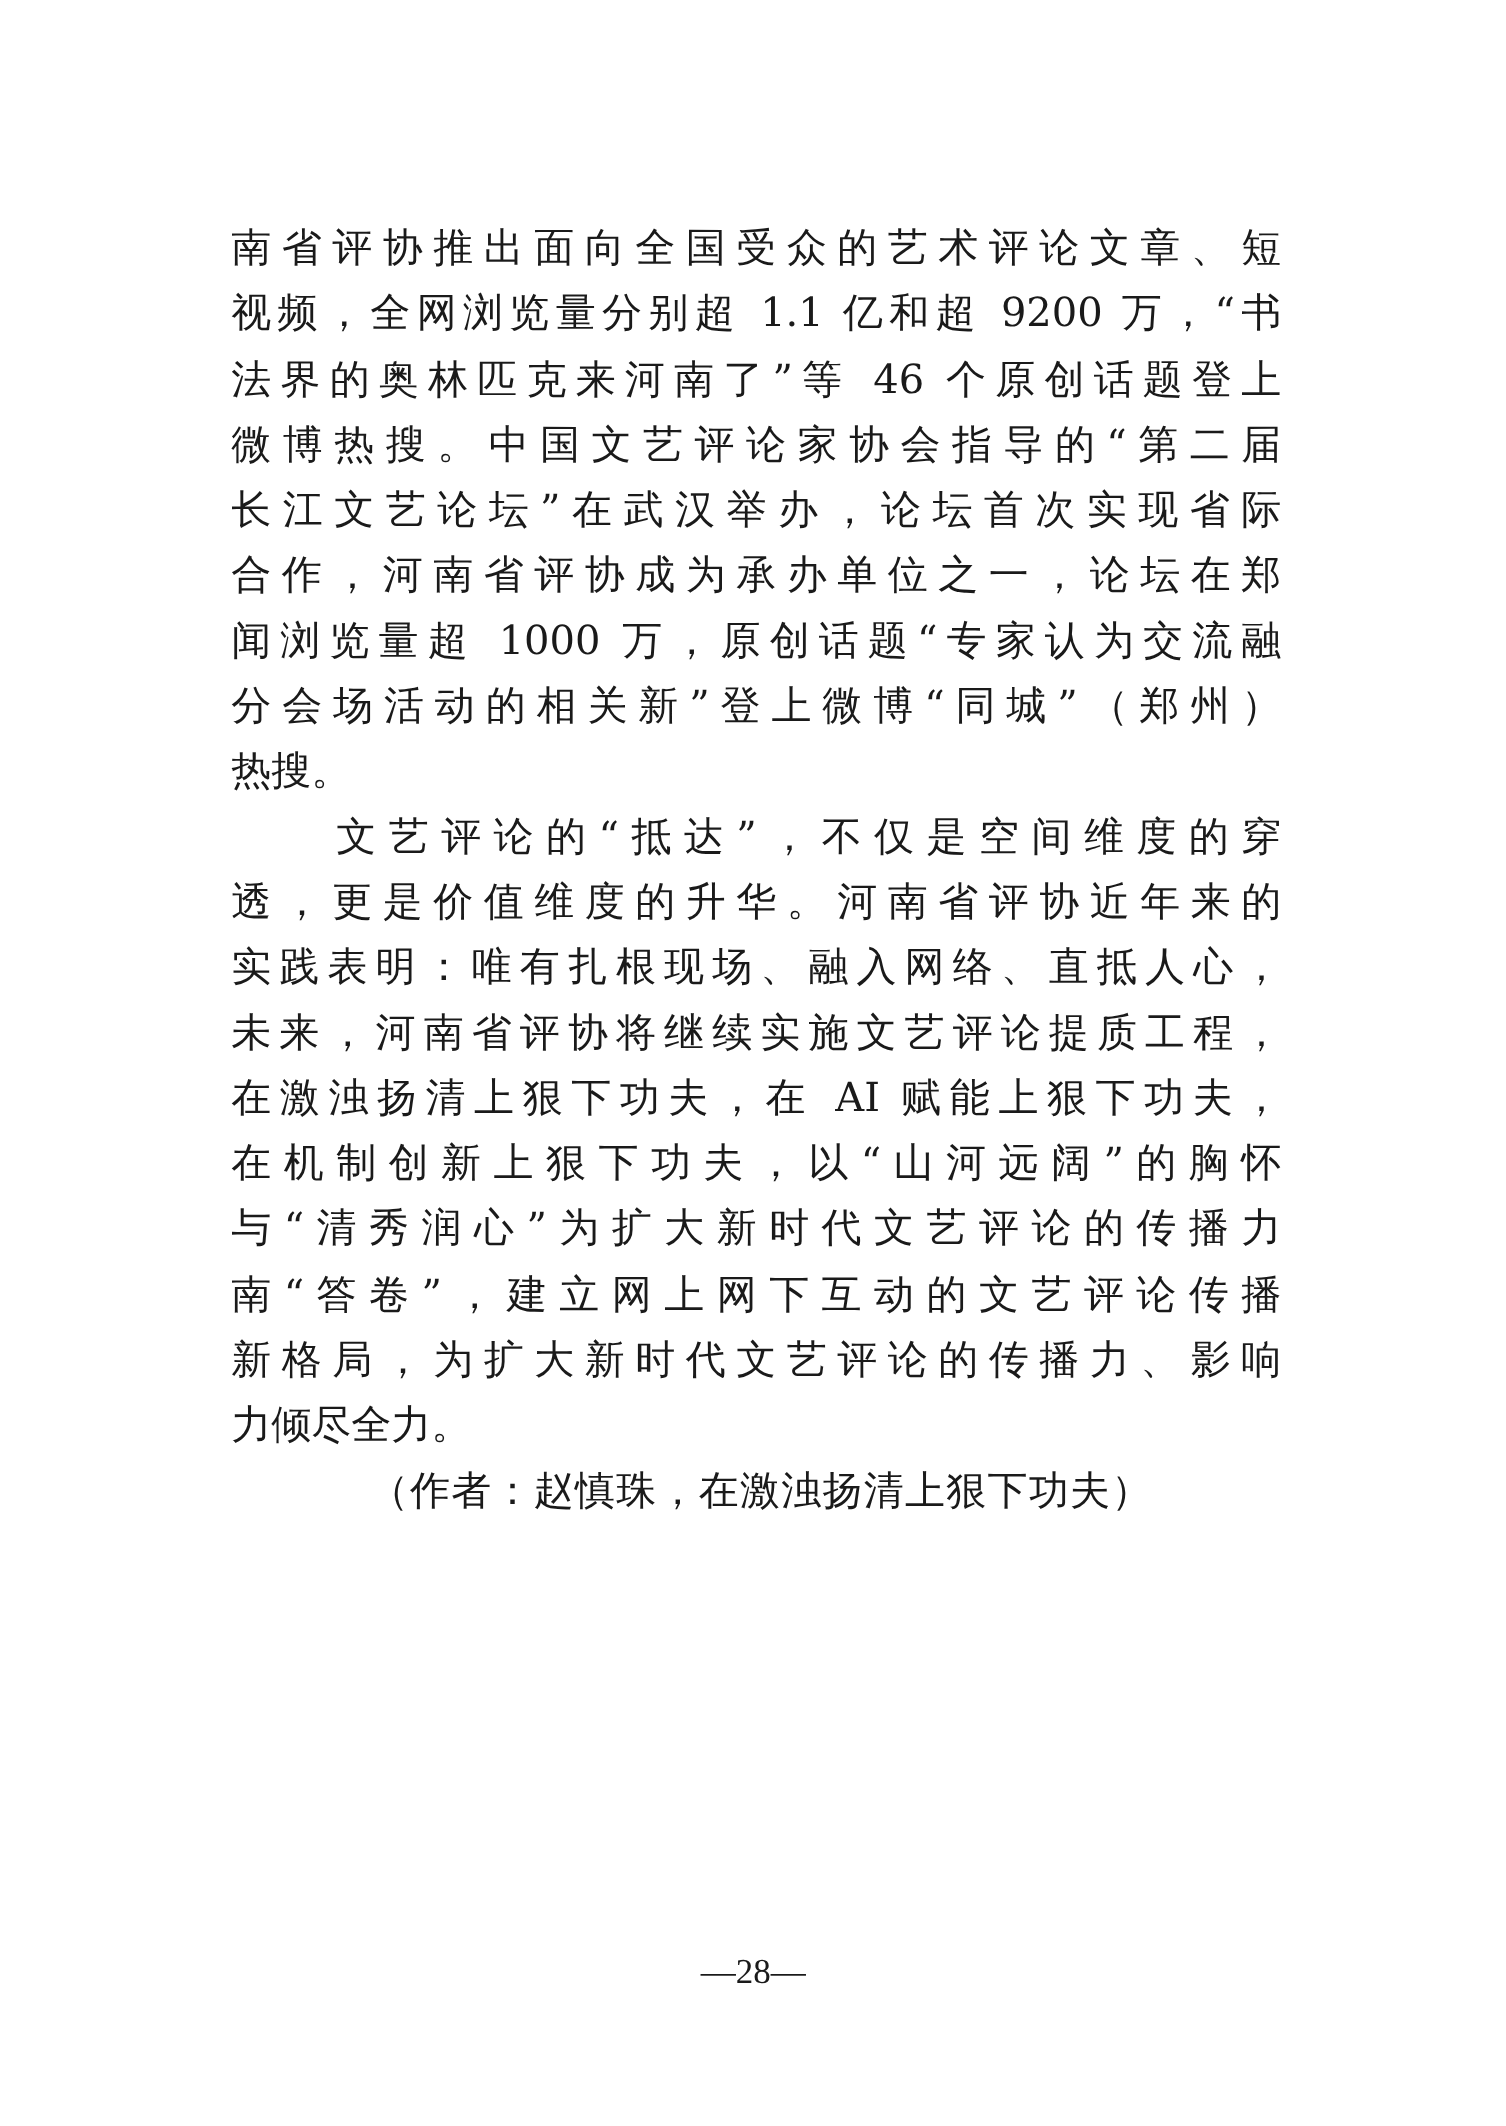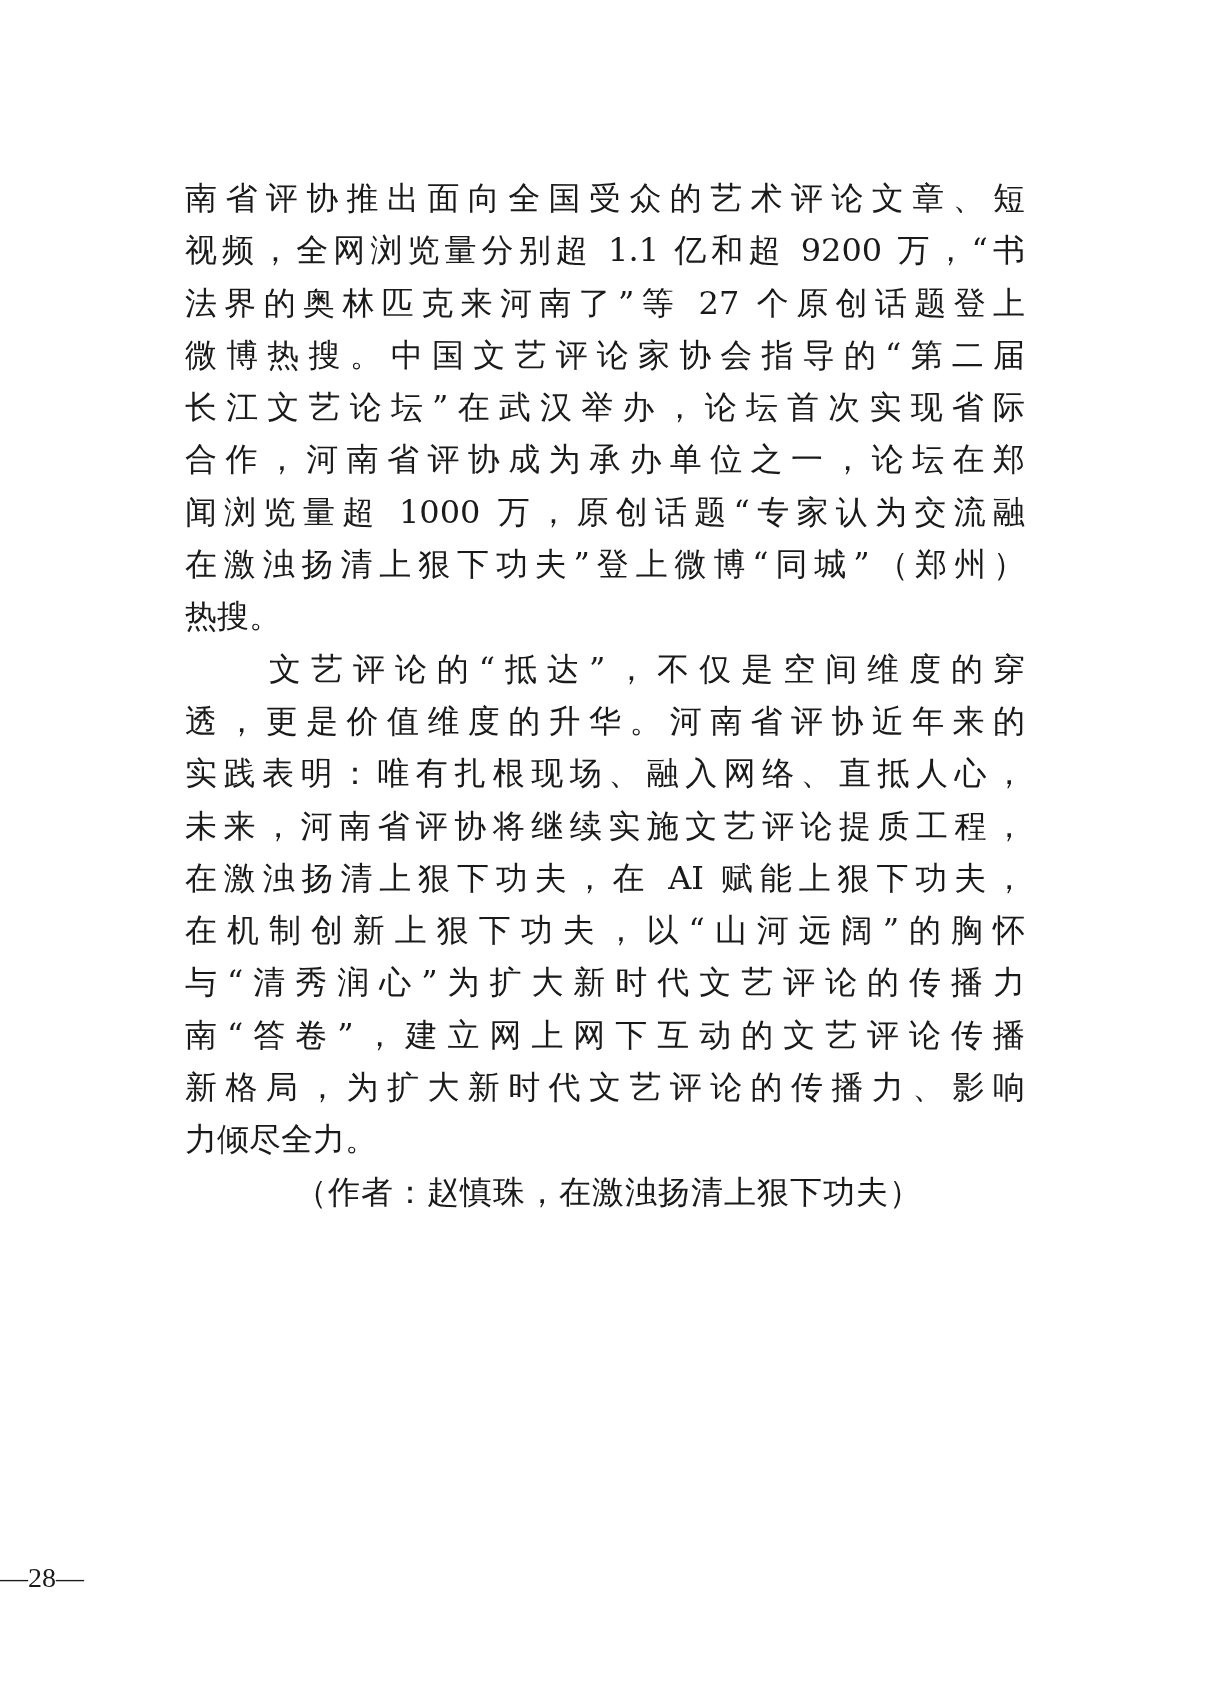--- a/index.html
+++ b/index.html
@@ -21,38 +21,39 @@
     text-align: justify;
     text-align-last: justify;
   }
   .line.last { text-align-last: left; }
   .line.indent { padding-left: 84px; }
   .line.byline { padding-left: 110px; text-align-last: left; letter-spacing: 1px; }
   .footer {
     position: absolute;
     left: 0; width: 1205px;
     top: 1562px;
+    text-align: center;
     font-family: "Liberation Serif", "DejaVu Serif", serif;
     font-size: 28px;
     color: #1a1a1a;
   }
 </style>
 </head>
 <body>
 
 <div class="page">
   <div>
     <span class="line">南省评协推出面向全国受众的艺术评论文章、短</span>
     <span class="line">视频，全网浏览量分别超 1.1 亿和超 9200 万，“书</span>
-    <span class="line">法界的奥林匹克来河南了”等 27 个原创话题登上</span>
+    <span class="line">法界的奥林匹克来河南了”等 46 个原创话题登上</span>
     <span class="line">微博热搜。中国文艺评论家协会指导的“第二届</span>
     <span class="line">长江文艺论坛”在武汉举办，论坛首次实现省际</span>
     <span class="line">合作，河南省评协成为承办单位之一，论坛在郑</span>
     <span class="line">闻浏览量超 1000 万，原创话题“专家认为交流融</span>
-    <span class="line">在激浊扬清上狠下功夫”登上微博“同城”（郑州）</span>
+    <span class="line">分会场活动的相关新”登上微博“同城”（郑州）</span>
     <span class="line last">热搜。</span>
   </div>
   <div>
     <span class="line indent">文艺评论的“抵达”，不仅是空间维度的穿</span>
     <span class="line">透，更是价值维度的升华。河南省评协近年来的</span>
     <span class="line">实践表明：唯有扎根现场、融入网络、直抵人心，</span>
     <span class="line">未来，河南省评协将继续实施文艺评论提质工程，</span>
     <span class="line">在激浊扬清上狠下功夫，在 AI 赋能上狠下功夫，</span>
     <span class="line">在机制创新上狠下功夫，以“山河远阔”的胸怀</span>
     <span class="line">与“清秀润心”为扩大新时代文艺评论的传播力</span>

